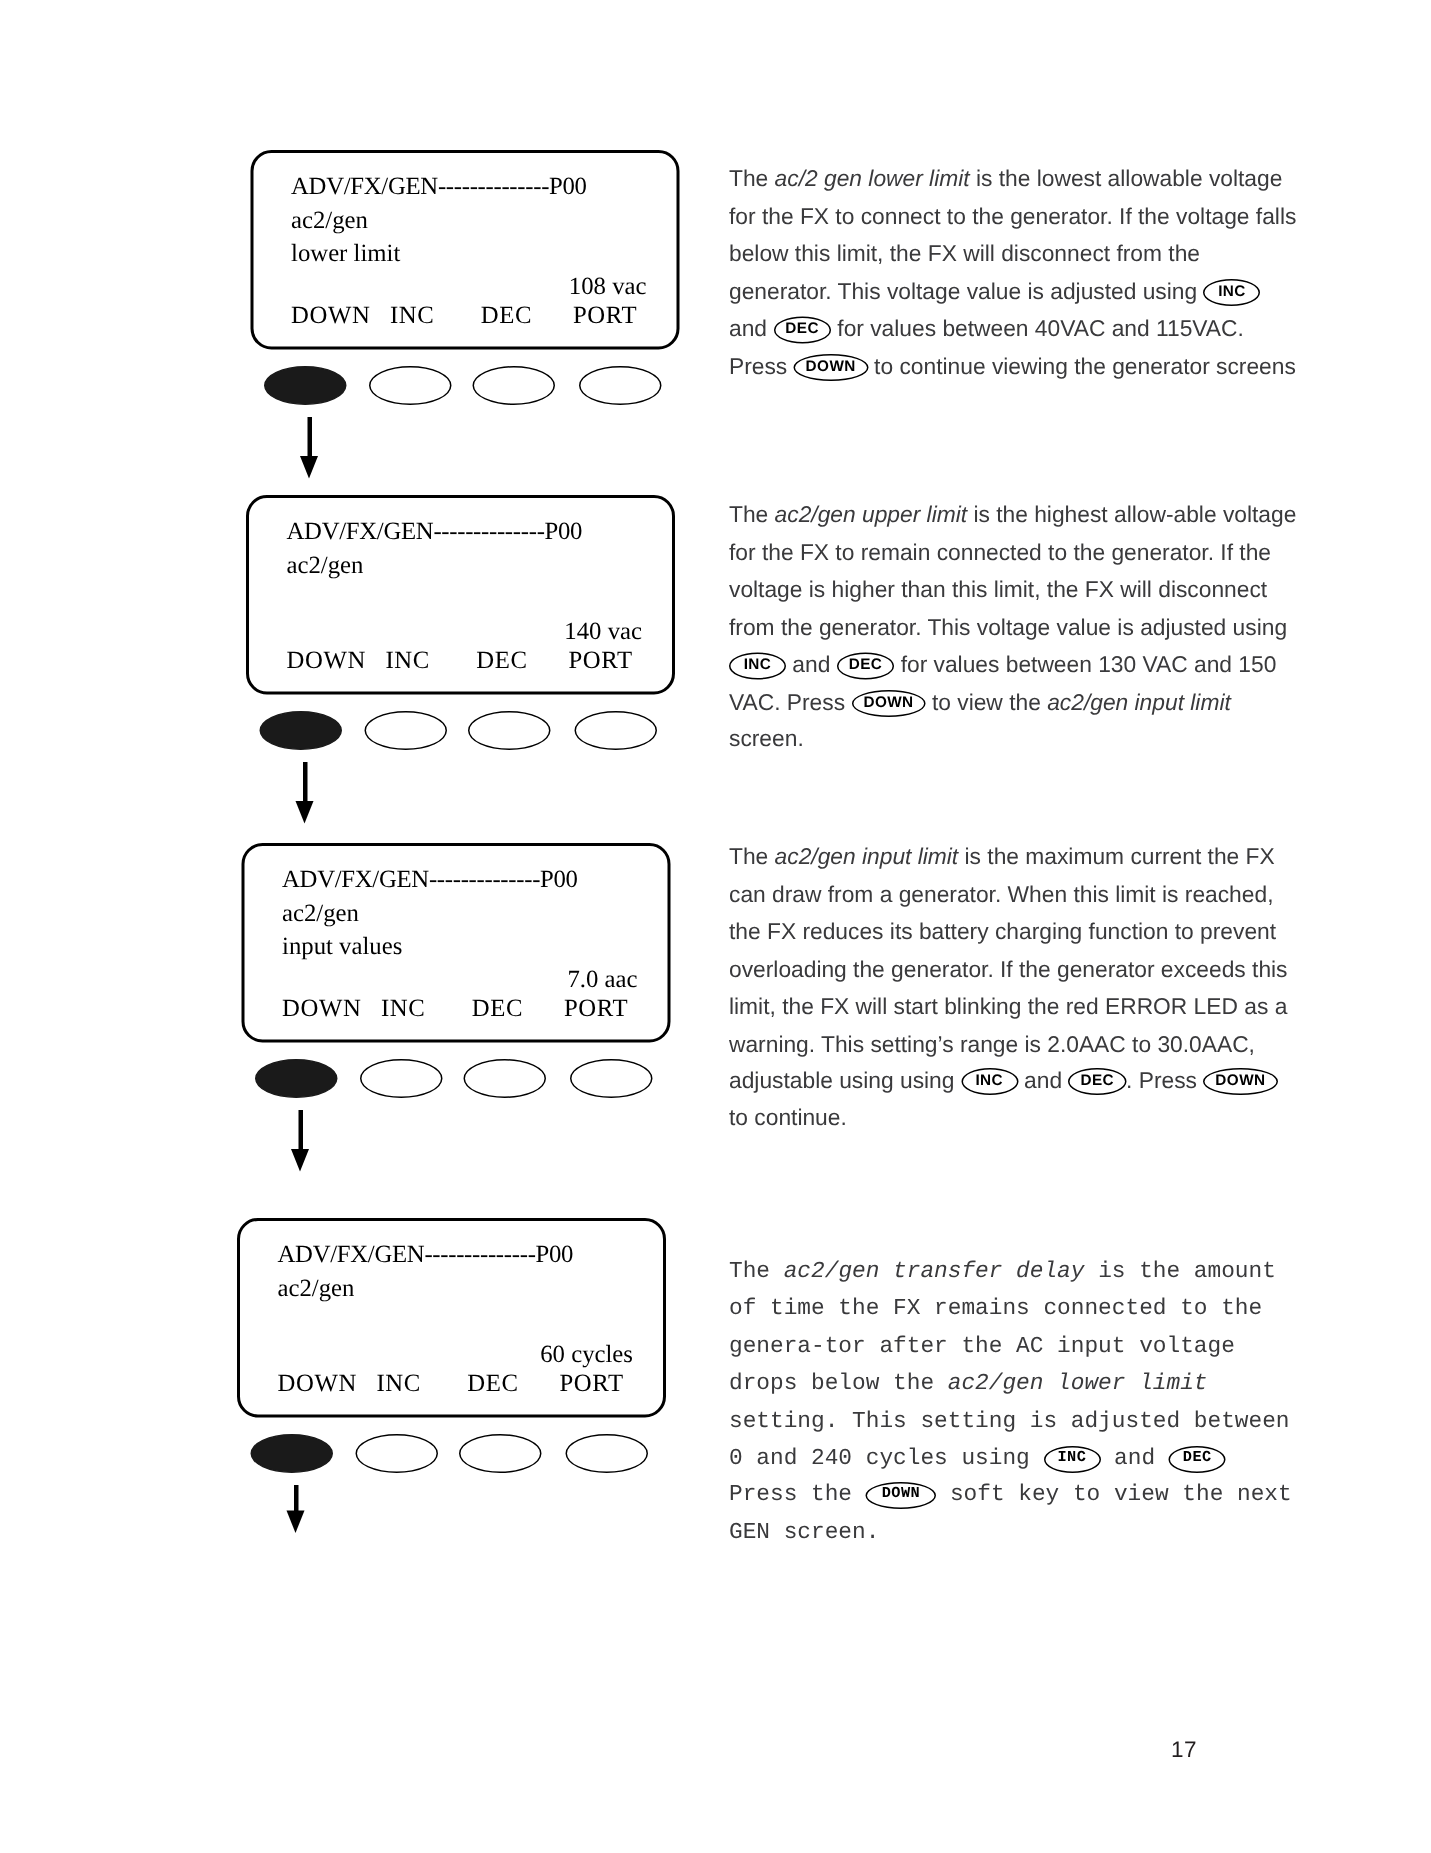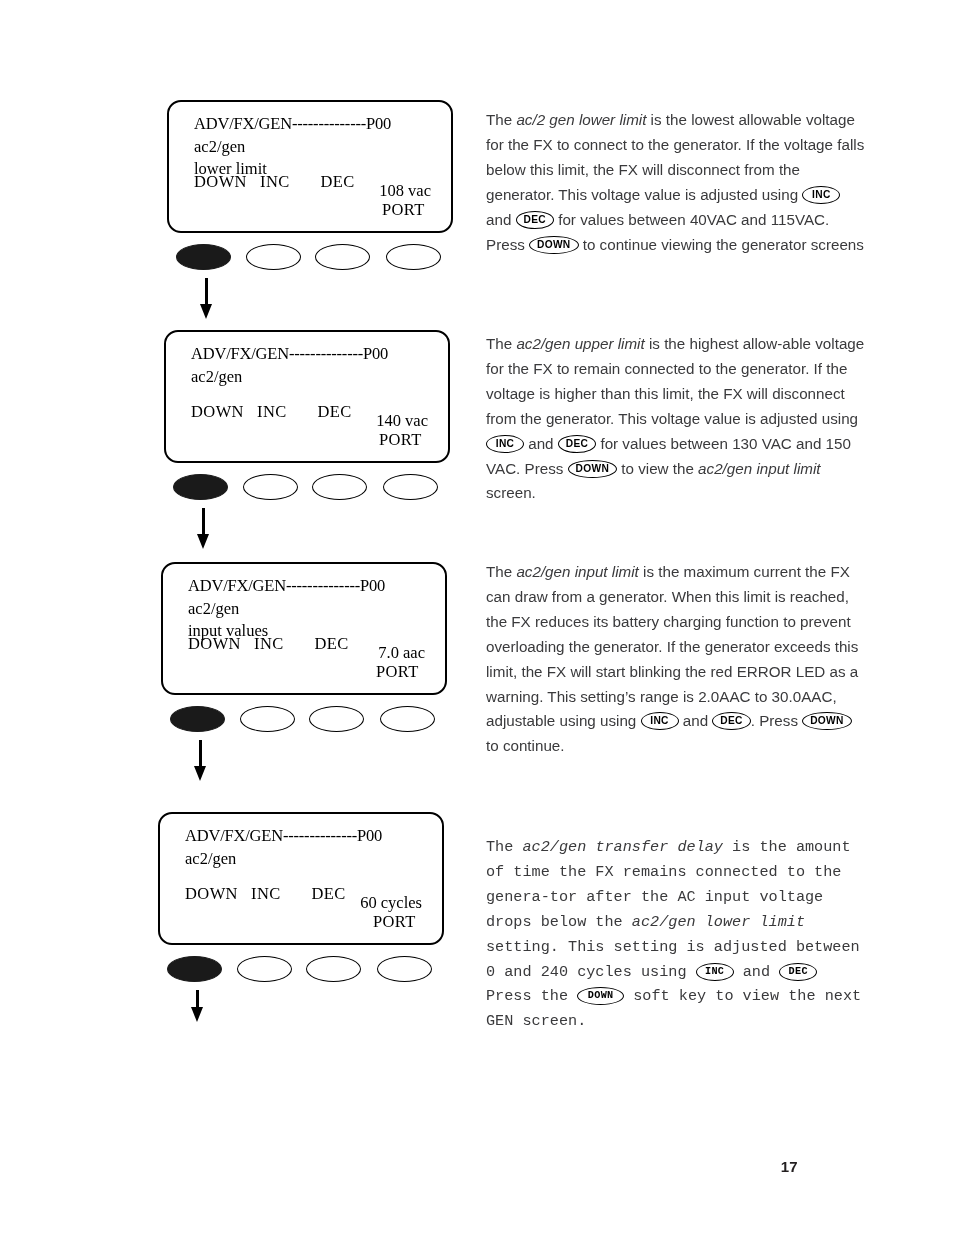--- a/index.html
+++ b/index.html
@@ -75,21 +75,21 @@
     bottom: 11px;
     display: flex;
     font-size: 16.5px;
     line-height: 20px;
     letter-spacing: 0.4px;
   }
   .sk { white-space: nowrap; }
   .sk-0 { width: 72px; }
   .sk-1 { width: 66px; }
   .sk-2 { width: 67px; }
-  .sk-3 { width: 60px; margin-top: 28px; }
+  .sk-3 { width: 60px; }
 
   
   .buttons {
     position: relative;
     width: 286px;
     height: 34px;
     margin-top: 11px;
     padding-left: 8px;
   }
   .btn-oval {
@@ -172,21 +172,21 @@
     white-space: nowrap;
   }
   .keycap.wide { min-width: 47px; }
 
   
   .page-number {
     position: absolute;
     right: 80px;
     top: 1158px;
     font-size: 15px;
-    font-weight: bold;
+    font-weight: normal;
     color: #231f20;
     letter-spacing: 0.3px;
   }
 </style>
 </head>
 <body>
 
 <div class="page">
 
   <div class="row row-1">

